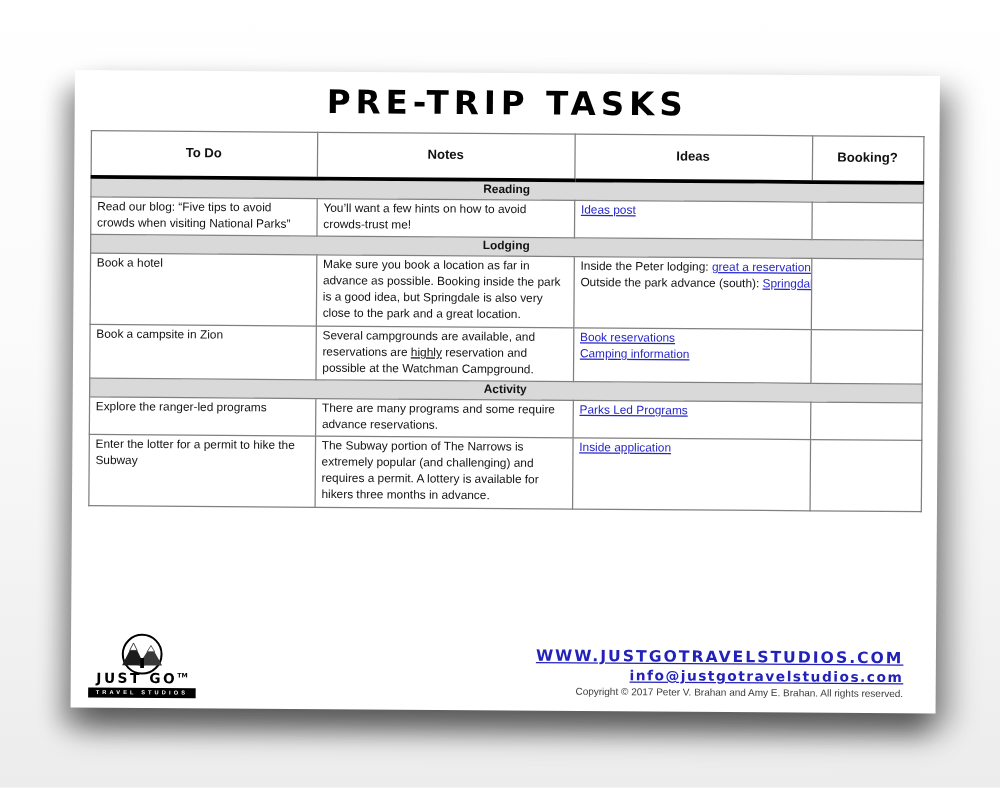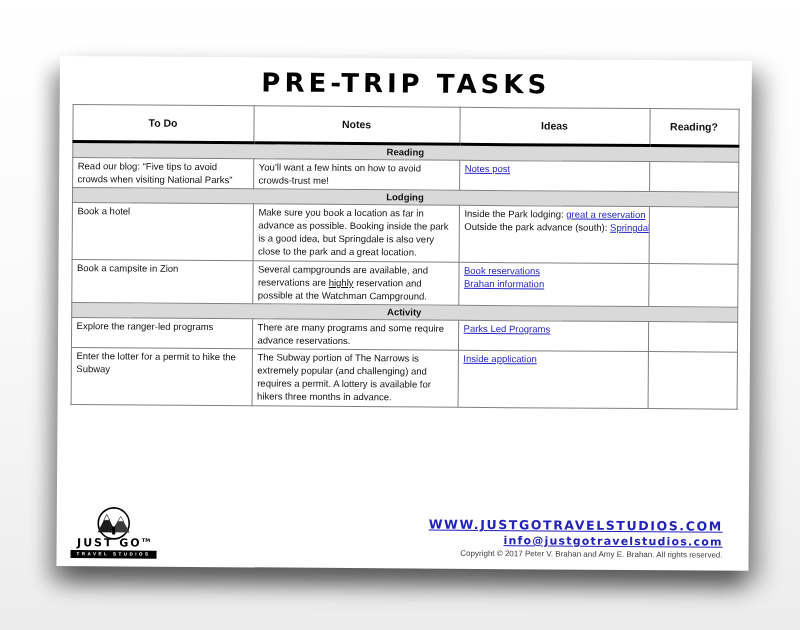--- a/index.html
+++ b/index.html
@@ -75,53 +75,53 @@
       <col style="width:181px">
         <col style="width:206px">
         <col style="width:190px">
         <col style="width:89px">
     </colgroup>
     <tbody>
         <tr>
       <th>To Do</th>
       <th>Notes</th>
       <th>Ideas</th>
-      <th>Reading?</th>
+      <th>Booking?</th>
     </tr>
 
     <tr class="section">
       <td colspan="4">Reading</td>
     </tr>
     <tr style="height:27px;">
       <td>Read our blog: “Five tips to avoid crowds when visiting National Parks”</td>
       <td>You’ll want a few hints on how to avoid crowds-trust me!</td>
       <td class="idea-cell">
-        <div><span class="link">Notes post</span></div>
+        <div><span class="link">Ideas post</span></div>
       </td>
       <td></td>
     </tr>
 
     <tr class="section">
       <td colspan="4">Lodging</td>
     </tr>
     <tr style="height:57px;">
       <td>Book a hotel</td>
       <td>Make sure you book a location as far in advance as possible.  Booking inside the park is a good idea, but Springdale is also very close to the park and a great location.</td>
       <td class="idea-cell">
-        <div><span>Inside the Park lodging: </span><span class="link">great a reservation</span></div>
+        <div><span>Inside the Peter lodging: </span><span class="link">great a reservation</span></div>
         <div><span>Outside the park advance (south): </span><span class="link">Springdale, UT</span></div>
       </td>
       <td></td>
     </tr>
     <tr style="height:43px;">
       <td>Book a campsite in Zion</td>
       <td><span>Several campgrounds are available, and reservations are </span><span class="u">highly</span><span> reservation and possible at the Watchman Campground.</span></td>
       <td class="idea-cell">
         <div><span class="link">Book reservations</span></div>
-        <div><span class="link">Brahan information</span></div>
+        <div><span class="link">Camping information</span></div>
       </td>
       <td></td>
     </tr>
 
     <tr class="section">
       <td colspan="4">Activity</td>
     </tr>
     <tr style="height:29px;">
       <td>Explore the ranger-led programs</td>
       <td>There are many programs and some require advance reservations.</td>

